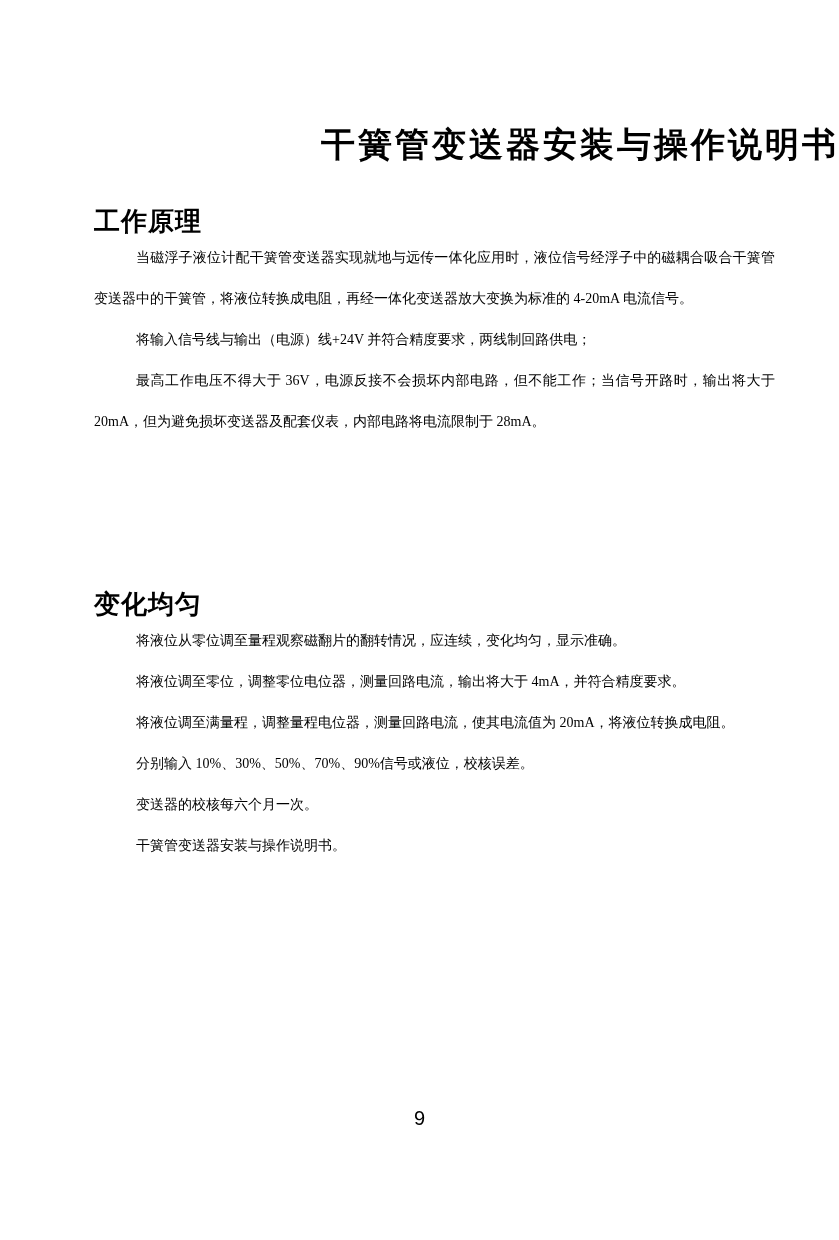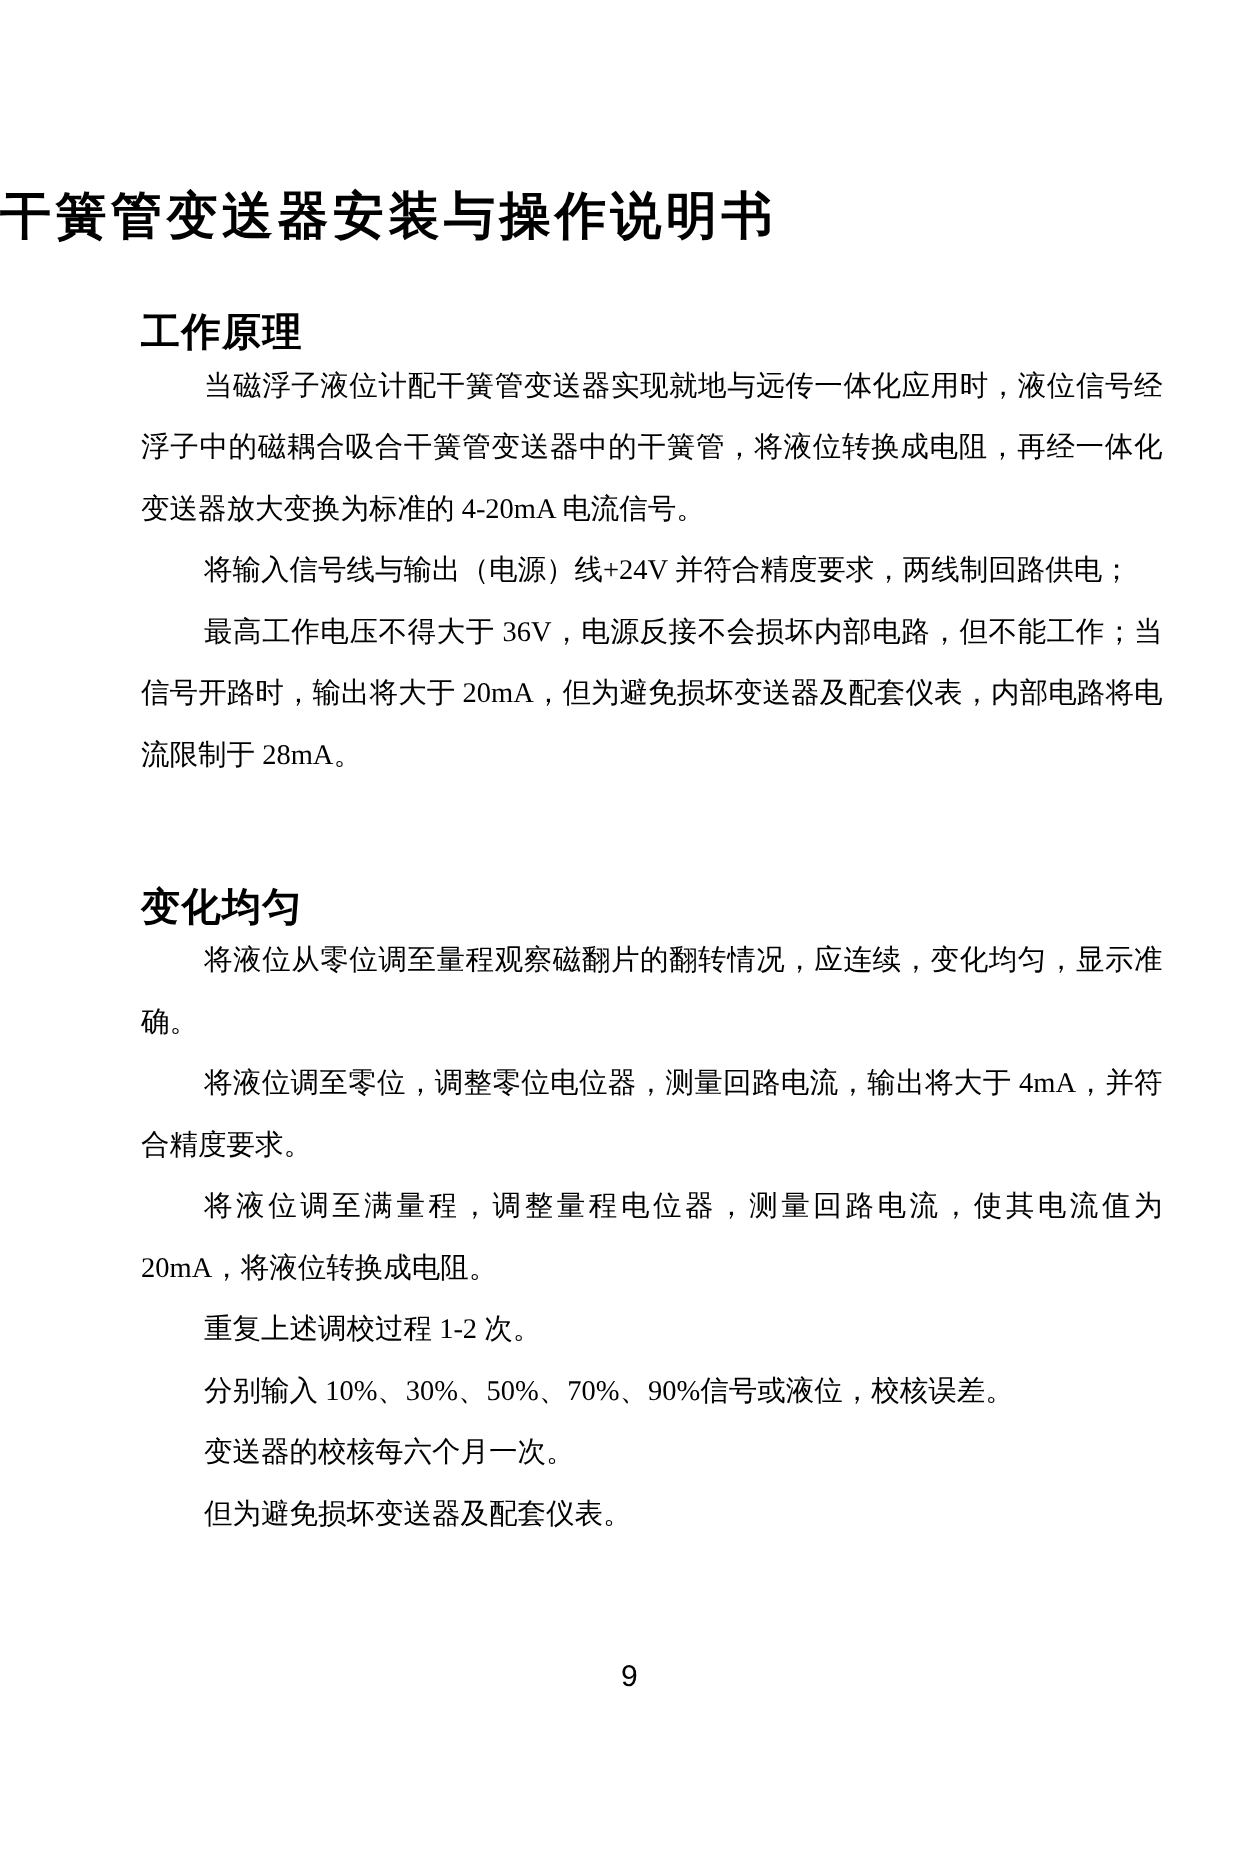--- a/index.html
+++ b/index.html
@@ -13,21 +13,21 @@
     height: 1240px;
     background: #ffffff;
     color: #000000;
     overflow: hidden;
   }
   .doc-title {
     position: absolute;
     top: 128px;
     left: 0;
     width: 100%;
-    text-align: left;
+    text-align: right;
     font-family: "Liberation Serif", "DejaVu Serif", serif;
     font-size: 34px;
     font-weight: bold;
     letter-spacing: 3px;
     line-height: 1;
     white-space: nowrap;
   }
   .section-heading {
     position: absolute;
     left: 94px;
@@ -39,21 +39,21 @@
     white-space: nowrap;
     margin-top: 20px;
   }
   .heading-1 { top: 188px; }
   .heading-2 { top: 571px; }
   .body-block {
     position: absolute;
     left: 94px;
     width: 681px;
     font-family: "Liberation Serif", "DejaVu Serif", serif;
-    font-size: 19px;
+    font-size: 14px;
     line-height: 41px;
     text-align: justify;
   }
   .body-block-1 { top: 237px; }
   .body-block-2 { top: 620px; }
   .body-block p {
     margin: 0;
     padding: 0;
     text-indent: 42px;
   }
@@ -82,21 +82,20 @@
     <p>将输入信号线与输出（电源）线+24V 并符合精度要求，两线制回路供电；</p>
     <p>最高工作电压不得大于 36V，电源反接不会损坏内部电路，但不能工作；当信号开路时，输出将大于 20mA，但为避免损坏变送器及配套仪表，内部电路将电流限制于 28mA。</p>
   </div>
 
   <div class="section-heading heading-2">变化均匀</div>
 
   <div class="body-block body-block-2">
     <p>将液位从零位调至量程观察磁翻片的翻转情况，应连续，变化均匀，显示准确。</p>
     <p>将液位调至零位，调整零位电位器，测量回路电流，输出将大于 4mA，并符合精度要求。</p>
     <p>将液位调至满量程，调整量程电位器，测量回路电流，使其电流值为 20mA，将液位转换成电阻。</p>
-    <p>重复上述调校过程 1-2 次。</p>
     <p>分别输入 10%、30%、50%、70%、90%信号或液位，校核误差。</p>
     <p>变送器的校核每六个月一次。</p>
-    <p>但为避免损坏变送器及配套仪表。</p>
+    <p>干簧管变送器安装与操作说明书。</p>
   </div>
 
   <div class="page-number">9</div>
 
 </div>
 
 </body></html>

